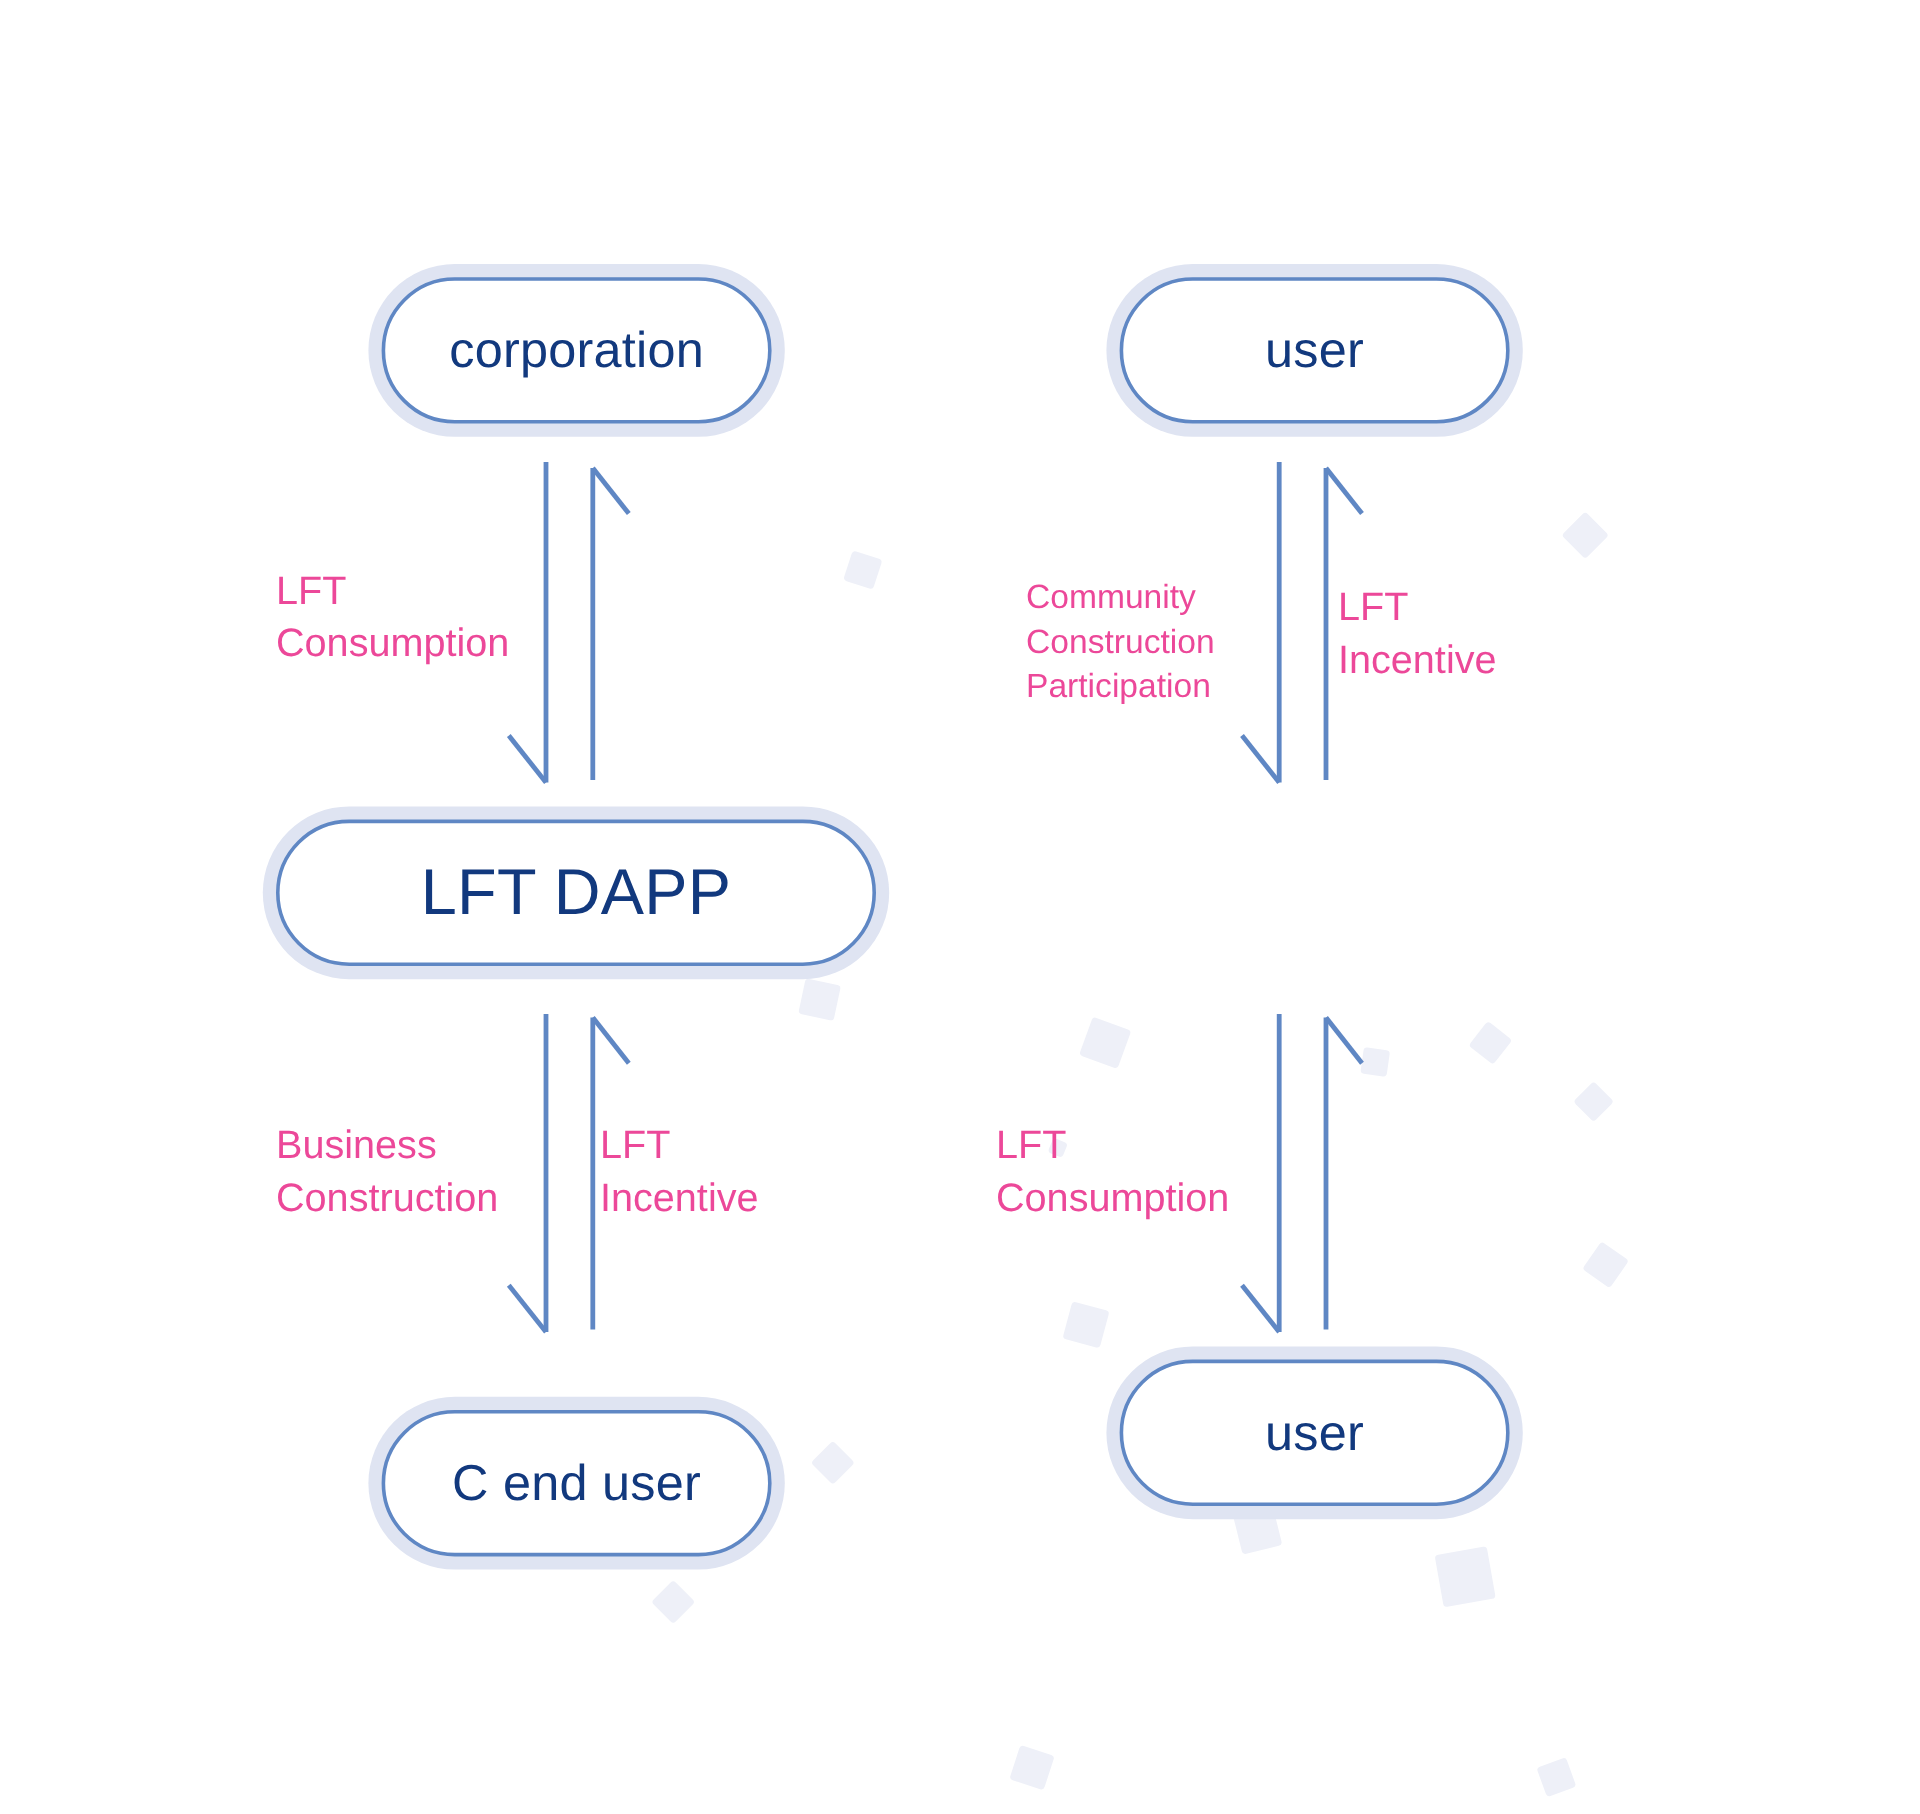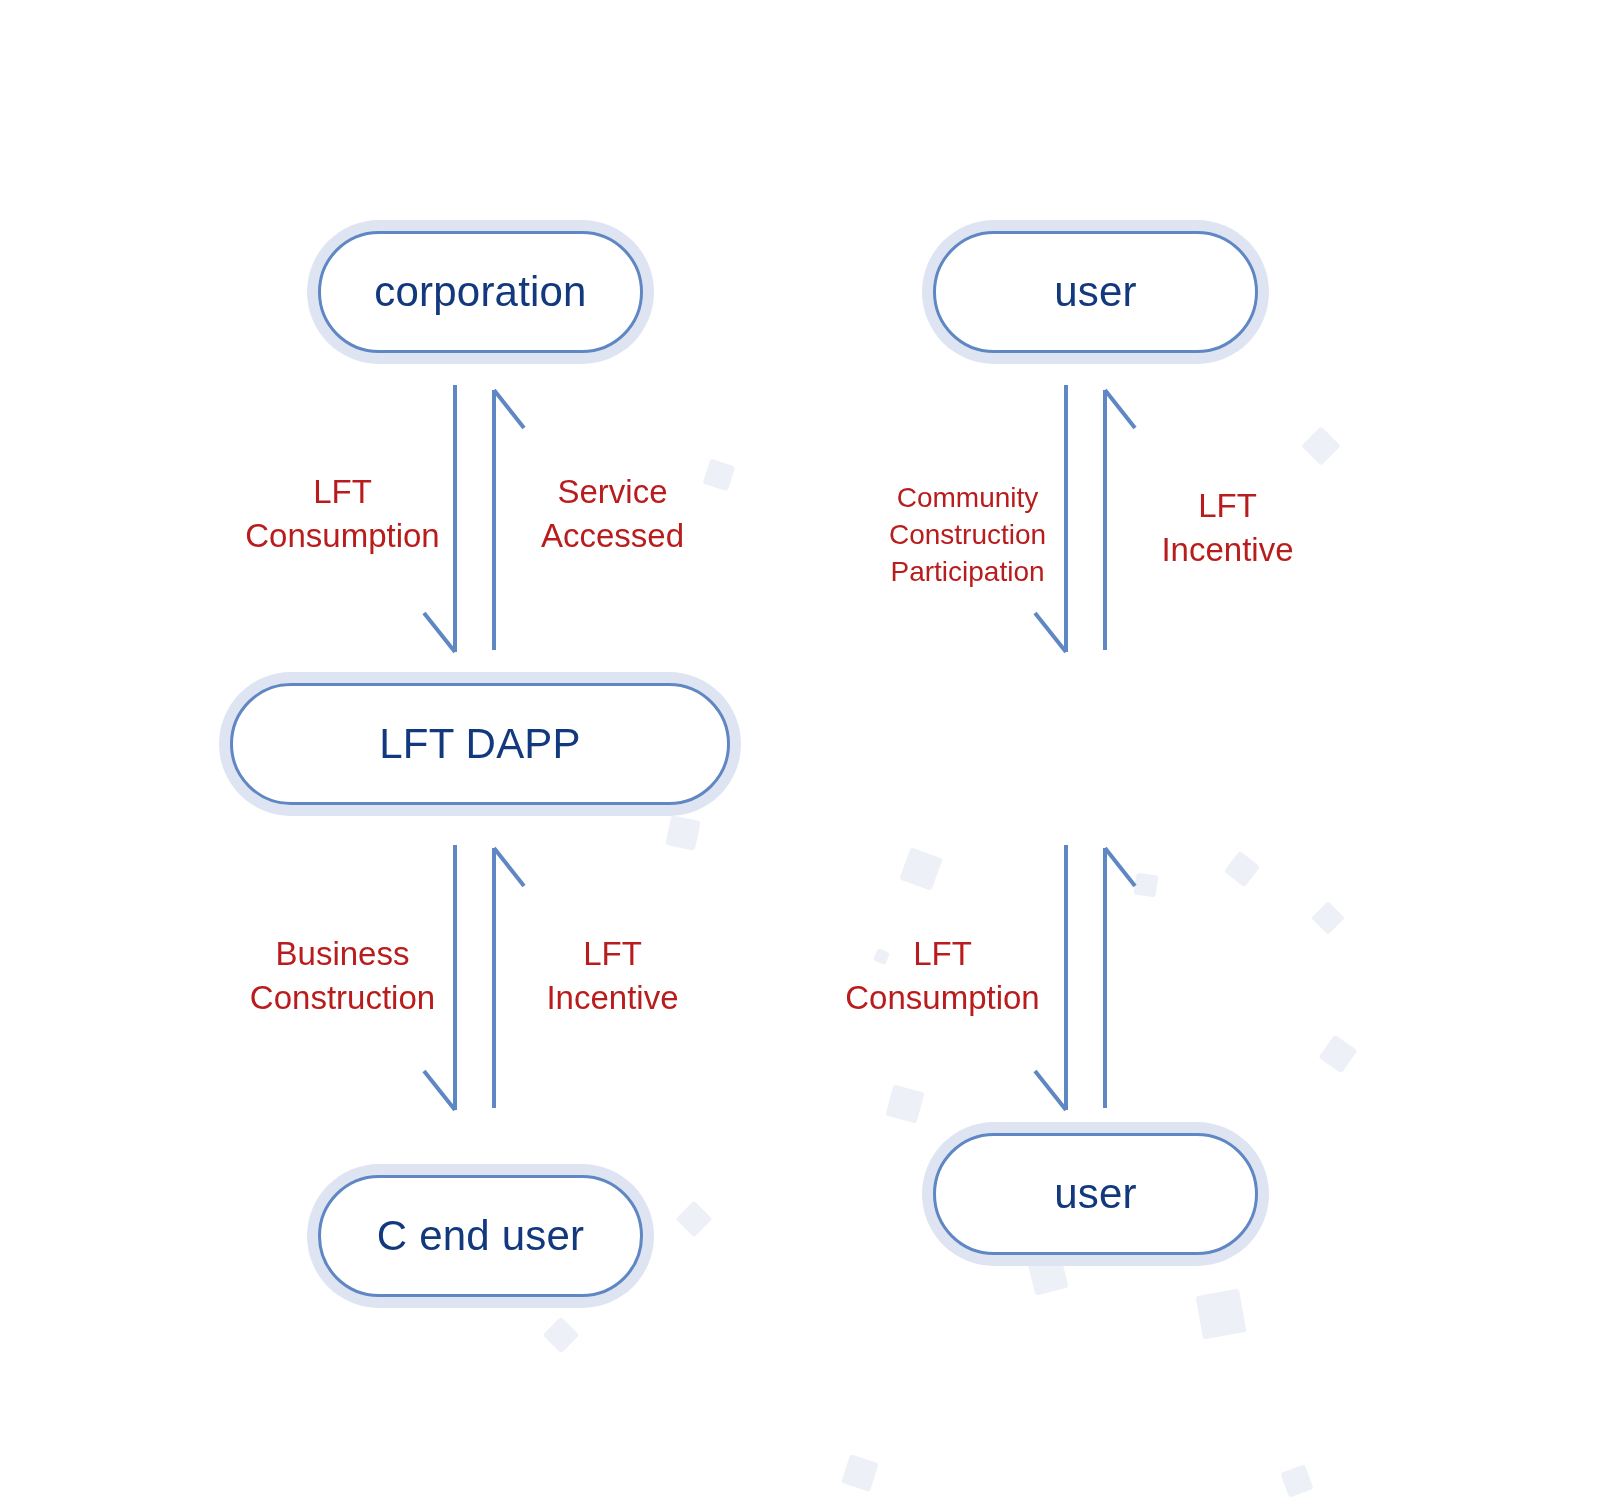--- a/index.html
+++ b/index.html
@@ -40,32 +40,32 @@
     background: #ffffff;
     border: 3px solid #5f87c4;
     border-radius: 999px;
     box-shadow: 0 0 0 11px #dfe4f2;
     display: flex;
     align-items: center;
     justify-content: center;
   }
   .node-label {
     color: #12397e;
-    font-size: 42px;
+    font-size: 54px;
     line-height: 1;
     letter-spacing: 0.2px;
     white-space: nowrap;
   }
   .node-sm .node-label { font-size: 42px; }
 
   
   .edge-label {
     position: absolute;
-    color: #b91c1c;
-    text-align: center;
+    color: #ec4899;
+    text-align: left;
     line-height: 1.32;
     white-space: pre-line;
   }
   .lbl-lg { font-size: 33px; }
   .lbl-sm { font-size: 28px; }
 </style>
 </head>
 <body>
 
 <div id="stage">
@@ -155,22 +155,20 @@
   </div>
 
 
   <div class="node node-sm" style="left:933px; top:1133px; width:325px; height:122px;">
     <span class="node-label">user</span>
   </div>
 
   <div class="edge-label lbl-lg" style="left:230px; top:470px; width:225px;">LFT
 Consumption</div>
 
-  <div class="edge-label lbl-lg" style="left:500px; top:470px; width:225px;">Service
-Accessed</div>
 
   <div class="edge-label lbl-lg" style="left:230px; top:932px; width:225px;">Business
 Construction</div>
 
   <div class="edge-label lbl-lg" style="left:500px; top:932px; width:225px;">LFT
 Incentive</div>
 
   <div class="edge-label lbl-sm" style="left:855px; top:480px; width:225px;">Community
 Construction
 Participation</div>

